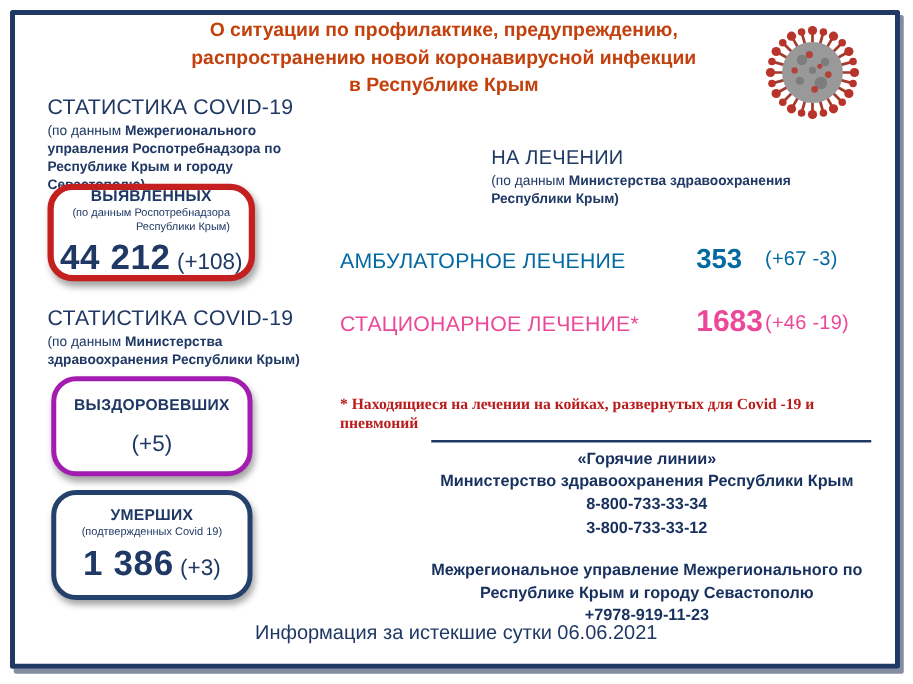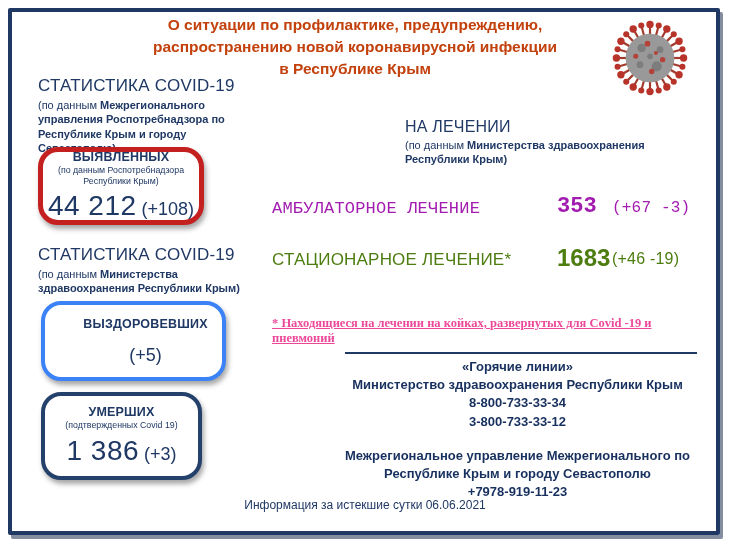--- a/index.html
+++ b/index.html
@@ -16,51 +16,51 @@
   .title{
     position:absolute;left:120px;top:14px;width:470px;text-align:center;
     font-weight:bold;font-size:15.5px;line-height:1.42;color:#c2410c;
   }
   .virus{position:absolute;left:608px;top:16px;width:84px;height:84px;}
   .section-heading{font-size:17px;font-weight:400;color:#1f3864;letter-spacing:.2px;}
   .source-note{font-size:11px;line-height:1.3;color:#1f3864;margin-top:2px;}
   .source-note b{font-weight:bold;}
   .stat-block{position:absolute;left:38px;width:225px;}
   .card{
-    position:absolute;background:#fff;border-radius:20px;text-align:center;
+    position:absolute;background:#fff;border-radius:20px;text-align:right;
     box-shadow:2px 4px 5px rgba(60,60,60,.45);
     display:flex;flex-direction:column;justify-content:center;align-items:center;
   }
   .card-label{font-size:12.5px;font-weight:bold;color:#1f3864;letter-spacing:.2px;}
   .card-source{font-size:8.8px;color:#1f3864;line-height:1.25;margin-top:1px;}
   .card-valuerow{display:flex;align-items:baseline;gap:5px;margin-top:4px;}
-  .card-value{font-size:28px;font-weight:normal;color:#1f3864;letter-spacing:.5px;}
+  .card-value{font-size:28px;font-weight:bold;color:#1f3864;letter-spacing:.5px;}
   .card-delta{font-size:18px;color:#1f3864;}
   .card-red{left:38px;top:147px;width:156px;height:68px;border:5px solid #c52020;}
-  .card-green{left:41px;top:301px;width:153px;height:72px;border:4px solid #3b82f6;padding-left:24px;}
+  .card-green{left:41px;top:301px;width:153px;height:72px;border:4px solid #a21caf;}
   .card-green .card-valuerow{margin-top:14px;}
   .card-navy{left:41px;top:392px;width:153px;height:80px;border:4px solid #24416b;}
   .treat-heading{position:absolute;left:393px;top:118px;}
   .treat-row-label{position:absolute;font-size:17px;letter-spacing:.2px;}
   .treat-row-value{position:absolute;font-weight:bold;}
-  .olive{color:#a21caf;font-family:Liberation Mono, monospace;}
-  .navy{color:#4d7c0f;}
+  .olive{color:#0369a1;}
+  .navy{color:#ec4899;}
   .footnote{
     position:absolute;left:272px;top:316px;width:430px;
-    font-family:"Liberation Serif",serif;font-weight:bold;font-size:12.5px;color:#ec4899;text-decoration:underline;
+    font-family:"Liberation Serif",serif;font-weight:bold;font-size:12.5px;color:#b91c1c;
   }
   .divider{position:absolute;left:345px;top:352px;width:352px;height:0;border-top:2px solid #1f3864;}
   .hotlines{
     position:absolute;left:330px;top:358px;width:375px;text-align:center;
     font-size:13px;font-weight:bold;color:#17305e;line-height:1.4;
   }
   .hotlines .gap{height:16px;}
   .footer-note{
     position:absolute;left:0;top:498px;width:730px;text-align:center;
-    font-size:12px;color:#1f3864;
+    font-size:16px;color:#1f3864;
   }
 </style>
 </head>
 <body>
 
 <div class="page">
 
   <div class="frame"></div>
 
   <div class="title">
@@ -170,21 +170,21 @@
 
   <div class="card card-navy">
     <div class="card-label">УМЕРШИХ</div>
     <div class="card-source">(подтвержденных Covid 19)</div>
     <div class="card-valuerow">
       <span class="card-value">1 386</span>
       <span class="card-delta">(+3)</span>
     </div>
   </div>
 
-  <div class="treat-heading stat-block" style="left:405px;top:118px;width:250px;">
+  <div class="treat-heading stat-block" style="left:393px;top:118px;width:250px;">
     <div class="section-heading" style="font-size:16px;">НА ЛЕЧЕНИИ</div>
     <div class="source-note"><span>(по данным </span><b>Министерства здравоохранения Республики Крым)</b></div>
   </div>
 
   <div class="treat-row-label olive" style="left:272px;top:199px;">АМБУЛАТОРНОЕ ЛЕЧЕНИЕ</div>
   <div class="treat-row-value olive" style="left:557px;top:194px;font-size:22px;">353</div>
   <div class="treat-row-label olive" style="left:612px;top:199px;font-size:16px;">(+67  -3)</div>
 
   <div class="treat-row-label navy" style="left:272px;top:250px;">СТАЦИОНАРНОЕ ЛЕЧЕНИЕ*</div>
   <div class="treat-row-value navy" style="left:557px;top:244px;font-size:24px;">1683</div>

